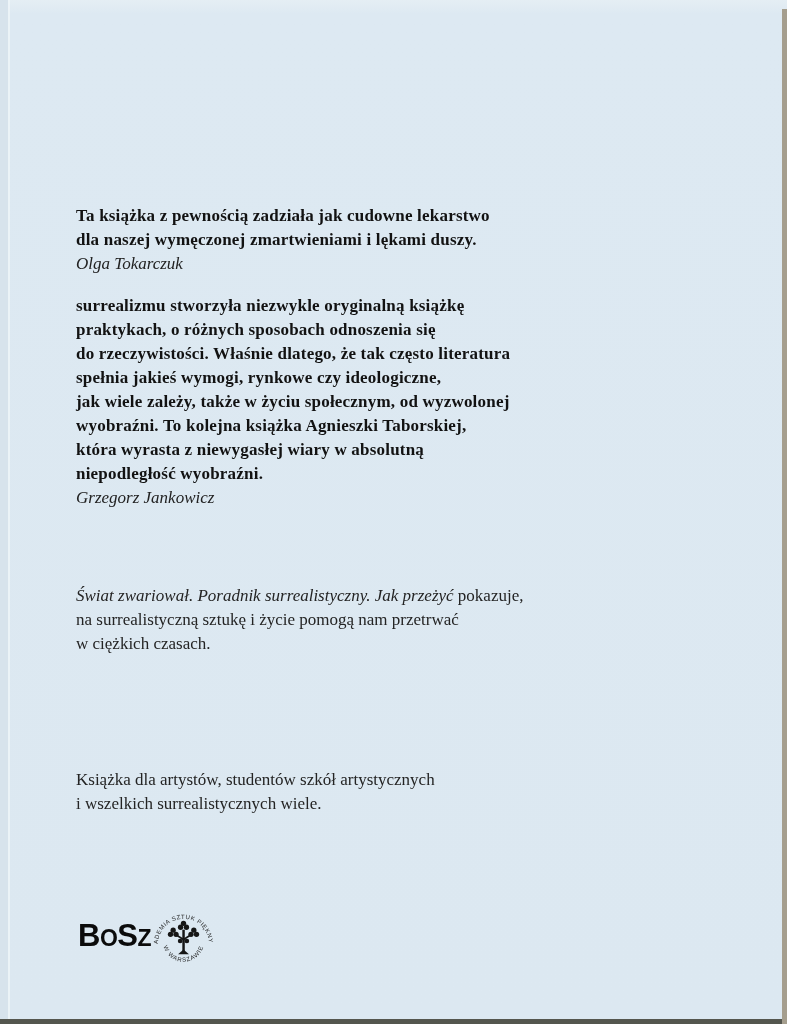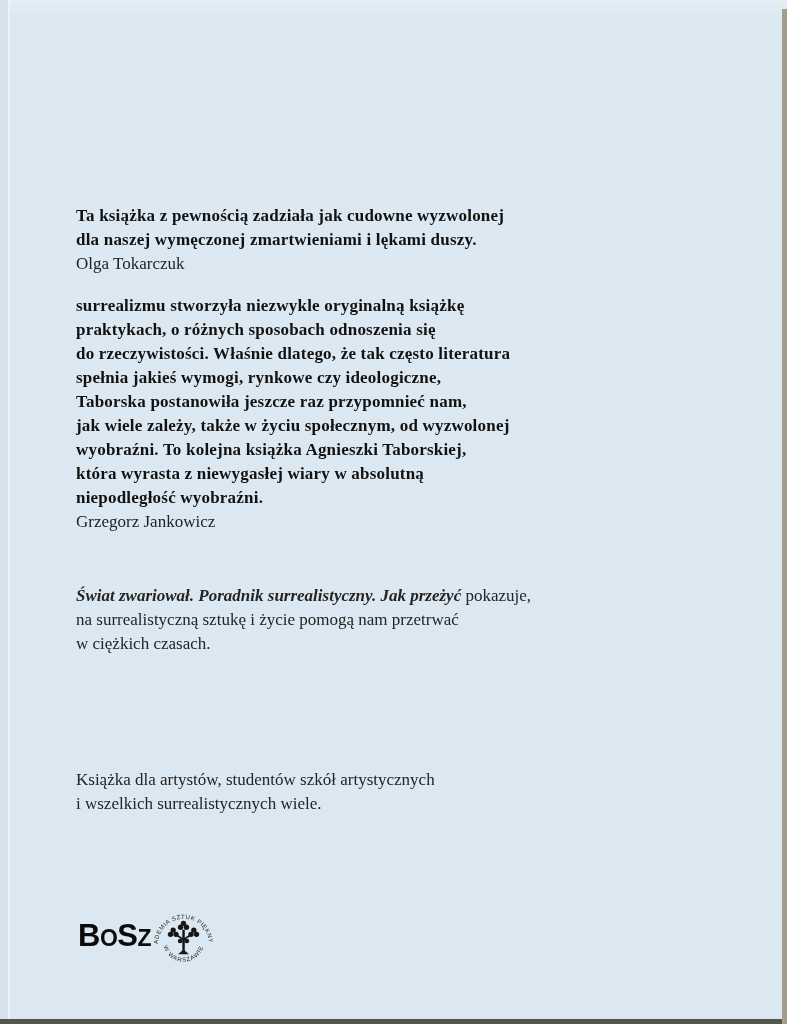--- a/index.html
+++ b/index.html
@@ -13,22 +13,22 @@
   
   .fold-shade{position:absolute;left:0;top:0;bottom:0;width:8px;background:#d7e3ec;}
   .fold-line{position:absolute;left:8px;top:0;bottom:0;width:2px;background:#edf4f8;opacity:.85;}
   .edge-right{position:absolute;right:0;top:9px;bottom:0;width:5px;}
   .edge-bottom{position:absolute;left:0;right:5px;bottom:0;height:5px;}
 
   .block{position:absolute;left:76px;}
   .line{white-space:nowrap;font-size:17px;line-height:24px;}
   .bold .line{font-weight:700;color:#121212;letter-spacing:.2px;}
   .regular .line{font-weight:400;color:#242424;}
-  .author{white-space:nowrap;font-size:17px;line-height:24px;font-weight:400;color:#222;}
-  .it{font-style:italic;font-weight:bold;}
+  .author{white-space:nowrap;font-size:17px;line-height:24px;font-style:italic;font-weight:400;color:#222;}
+  .it{font-style:italic;}
 
   .bosz{
     position:absolute;left:78px;top:922px;height:30px;
     display:flex;align-items:baseline;
     font-family:"Liberation Sans",sans-serif;font-weight:700;color:#0b0b0b;
     letter-spacing:-.5px;transform:scaleY(1.04);
   }
   .bosz .tall{font-size:31px;line-height:28px;}
   .bosz .short{font-size:23px;line-height:28px;}
 
@@ -37,31 +37,30 @@
 </style>
 </head>
 <body>
 
 <div class="cover">
 
   <div class="fold-shade"></div>
   <div class="fold-line"></div>
 
   <div class="block bold" style="top:204px;">
-    <div class="line">Ta książka z pewnością zadziała jak cudowne wyzwolonej</div>
+    <div class="line">Ta książka z pewnością zadziała jak cudowne lekarstwo</div>
     <div class="line">dla naszej wymęczonej zmartwieniami i lękami duszy.</div>
     <div class="author">Olga Tokarczuk</div>
   </div>
 
   <div class="block bold" style="top:294px;">
     <div class="line">surrealizmu stworzyła niezwykle oryginalną książkę</div>
     <div class="line">praktykach, o różnych sposobach odnoszenia się</div>
     <div class="line">do rzeczywistości. Właśnie dlatego, że tak często literatura</div>
     <div class="line">spełnia jakieś wymogi, rynkowe czy ideologiczne,</div>
-    <div class="line">Taborska postanowiła jeszcze raz przypomnieć nam,</div>
     <div class="line">jak wiele zależy, także w życiu społecznym, od wyzwolonej</div>
     <div class="line">wyobraźni. To kolejna książka Agnieszki Taborskiej,</div>
     <div class="line">która wyrasta z niewygasłej wiary w absolutną</div>
     <div class="line">niepodległość wyobraźni.</div>
     <div class="author">Grzegorz Jankowicz</div>
   </div>
 
   <div class="block regular" style="top:584px;">
     <div class="line"><span class="it">Świat zwariował. Poradnik surrealistyczny. Jak przeżyć</span><span> pokazuje,</span></div>
     <div class="line">na surrealistyczną sztukę i życie pomogą nam przetrwać</div>

